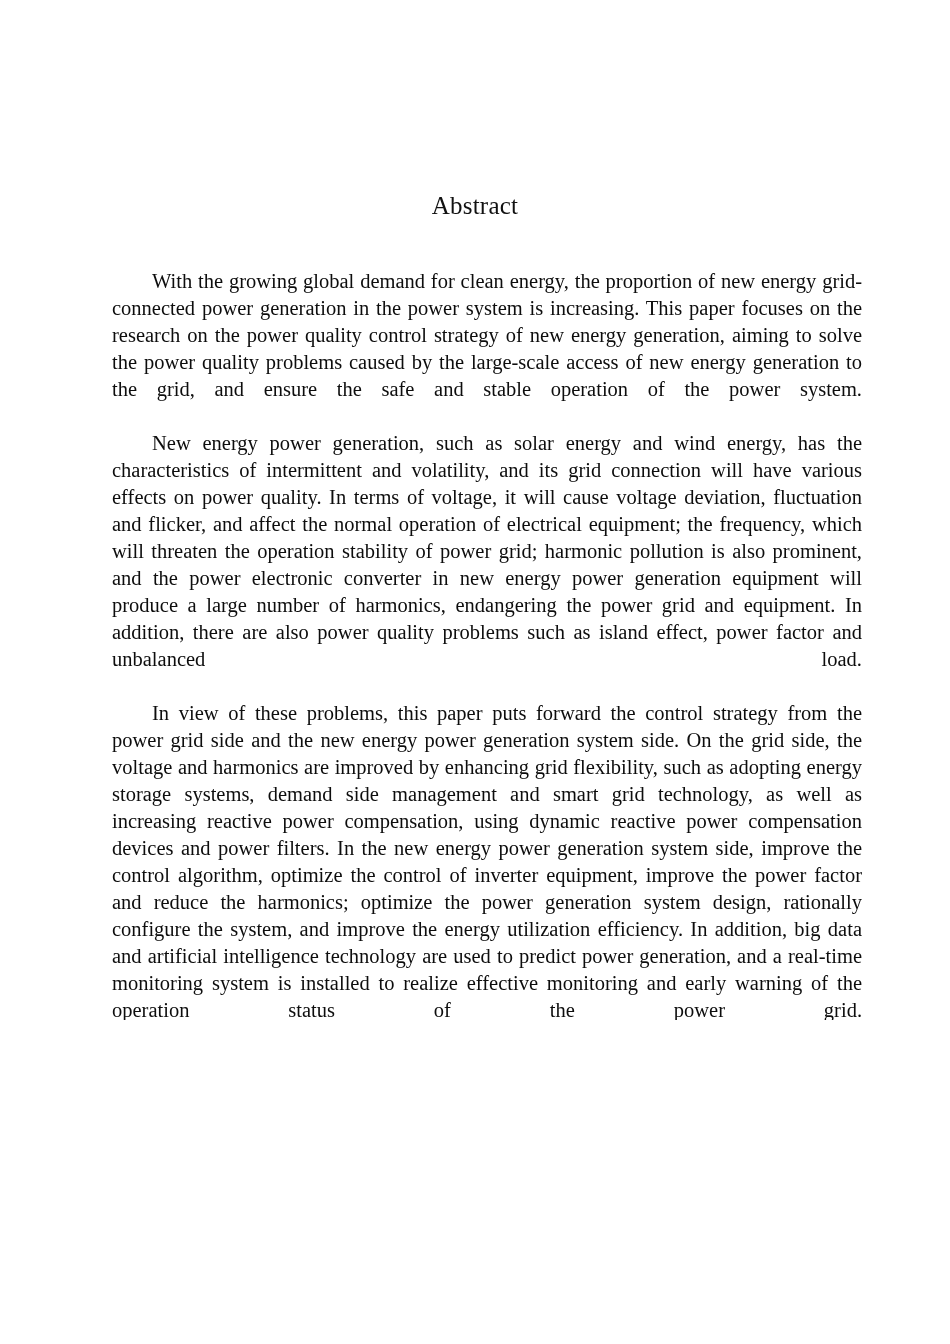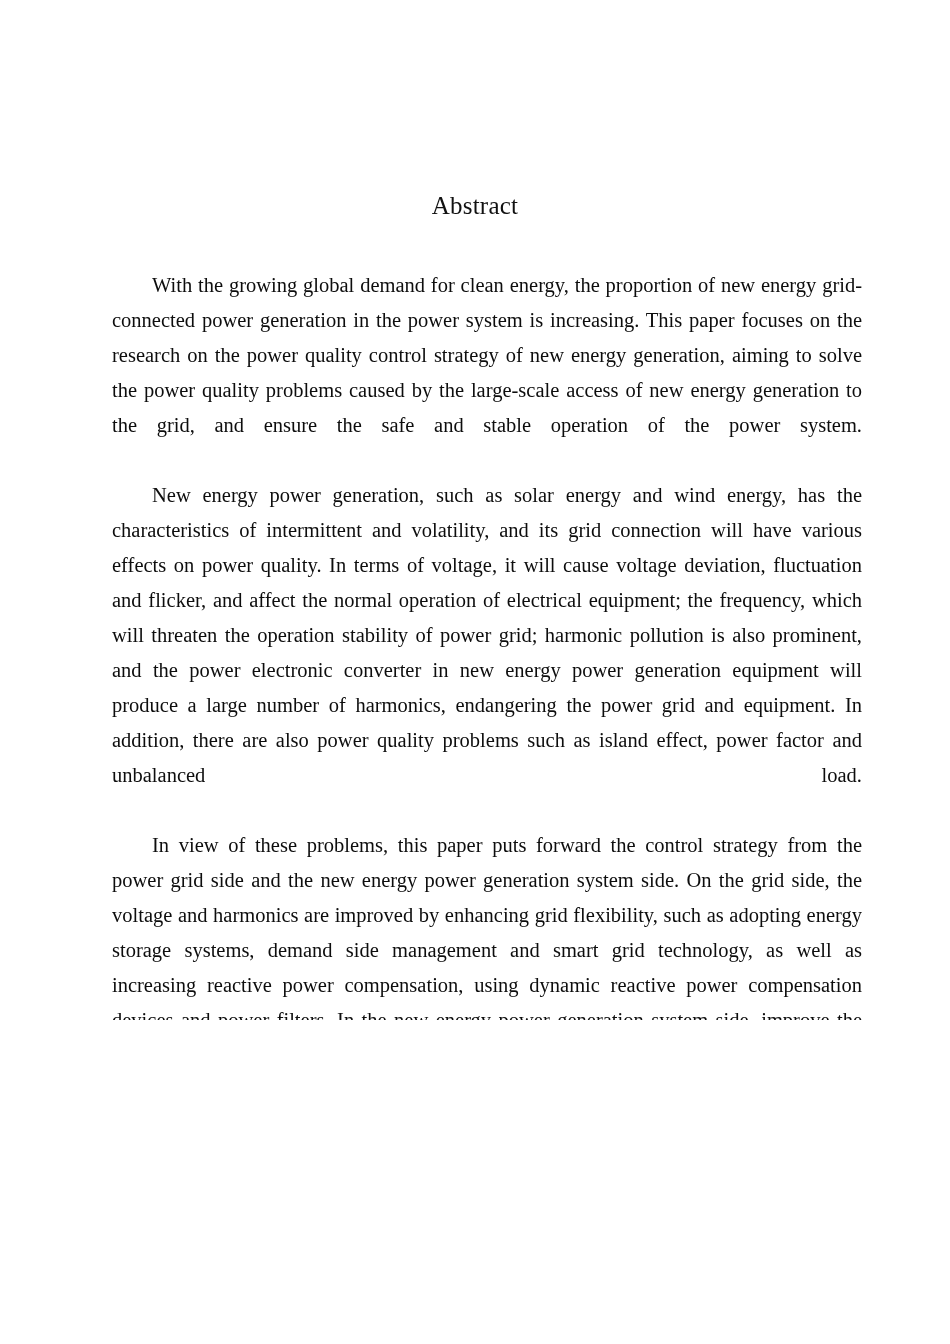--- a/index.html
+++ b/index.html
@@ -40,21 +40,21 @@
     position: absolute;
     top: 268px;
     left: 112px;
     width: 750px;
   }
 
   .para {
     margin: 0;
     padding: 0;
     font-size: 20.5px;
-    line-height: 35px;
+    line-height: 27px;
     text-align: justify;
     text-justify: inter-word;
     text-indent: 40px;
     color: #0d0d0d;
     hyphens: none;
     -webkit-hyphens: none;
     word-spacing: 0.2px;
   }
 
   

